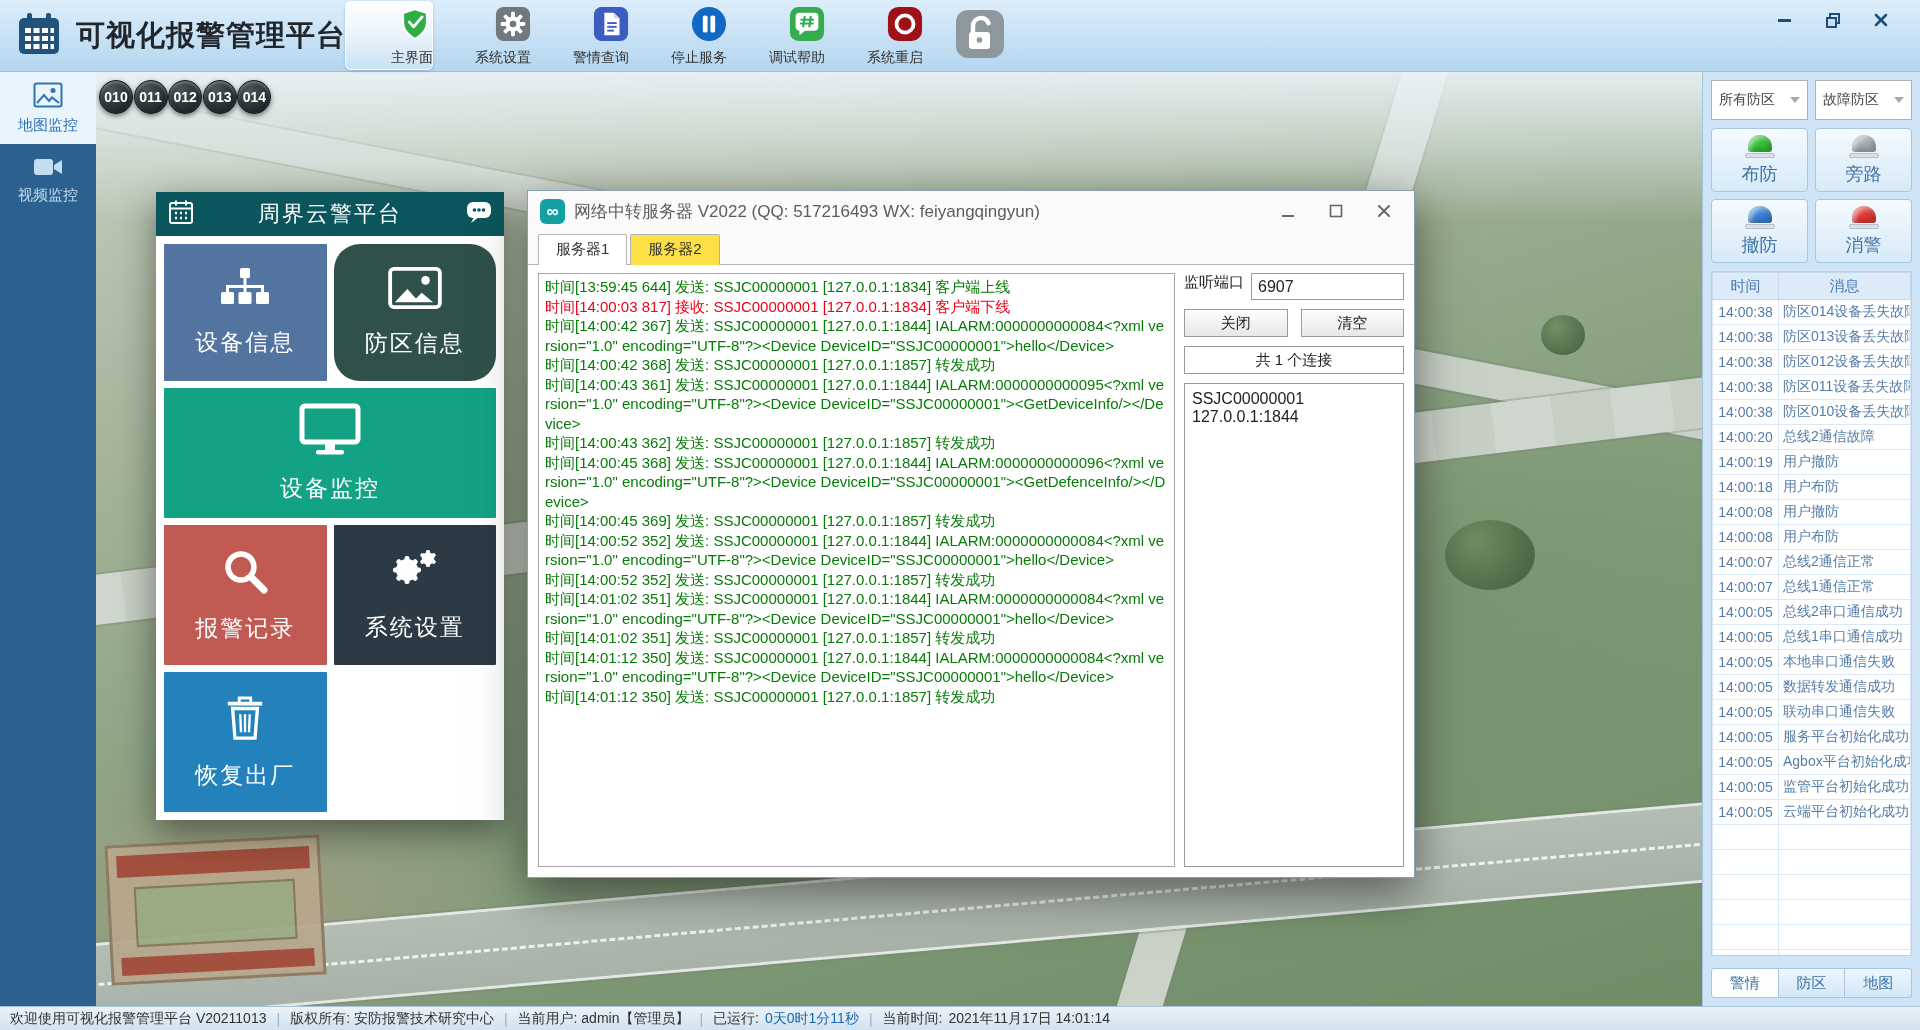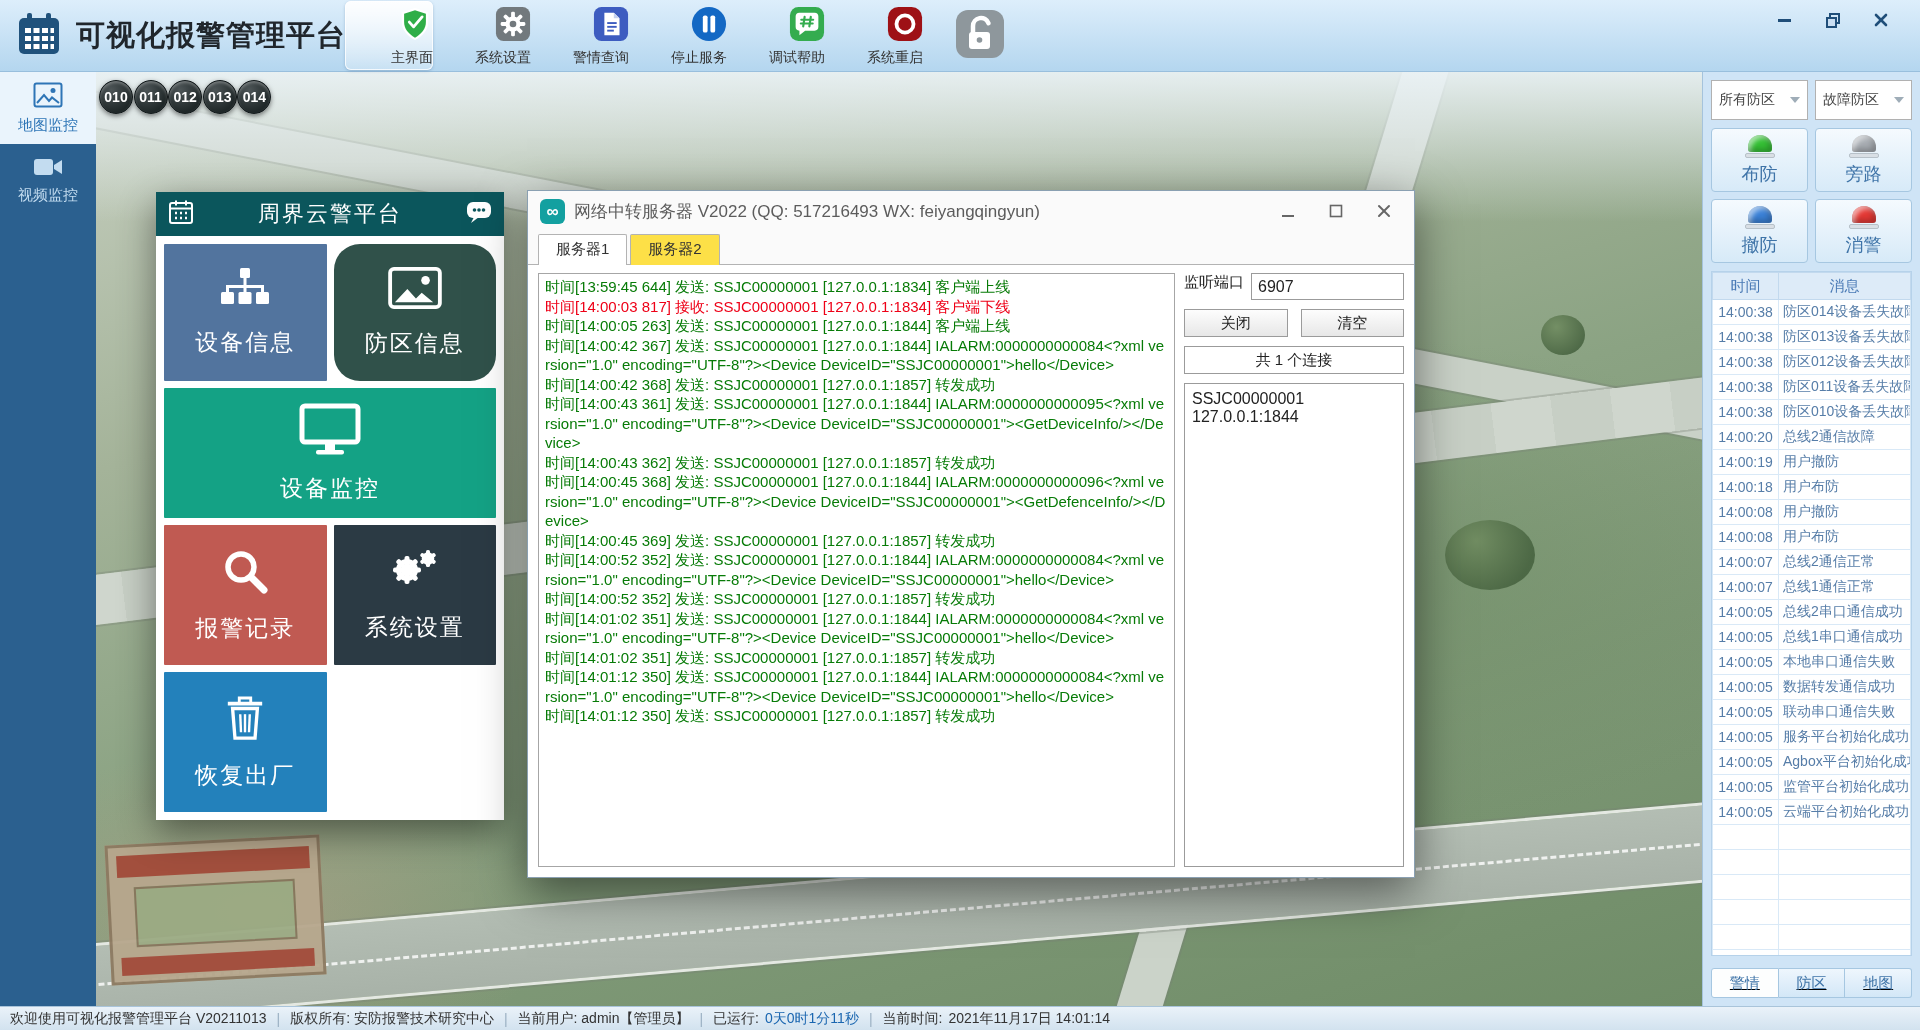--- a/index.html
+++ b/index.html
@@ -170,21 +170,21 @@
   table.alarm { border-collapse:collapse; width:100%; table-layout:fixed; }
   table.alarm th {
     font-weight:normal; font-size:15px; color:#4a7ab5; height:27px;
     background:#ddebf8; border:1px solid #c2d9ee;
   }
   table.alarm td { height:25px; border:1px solid #d9e9f7; font-size:14px; color:#567da8; padding:0 4px;
     white-space:nowrap; overflow:hidden; }
   table.alarm td.time { text-align:center; width:66px; }
   table.alarm td.msg { text-align:left; }
 
-  .alarm-tabs { margin-top:12px; display:flex; flex:none;text-decoration:underline; }
+  .alarm-tabs { margin-top:12px; display:flex; flex:none; }
   .alarm-tab {
     flex:1; height:30px; border:1px solid #a6c7e1; border-left-width:0;
     background:linear-gradient(#eef6fd,#d3e7f7);
     display:flex; align-items:center; justify-content:center;
     font-size:15px; color:#3f74a8; cursor:pointer;
   }
   .alarm-tab:first-child { border-left-width:1px; border-radius:3px 0 0 3px; }
   .alarm-tab:last-child { border-radius:0 3px 3px 0; }
   .alarm-tab.active { background:#fdfefe; }
 
@@ -521,21 +521,20 @@
           </div>
         </div>
         <div class="sw-tabs">
           <div class="sw-tab active">服务器1</div>
           <div class="sw-tab">服务器2</div>
         </div>
         <div class="sw-content">
           <div class="log-box">
               <div class="log-line">时间[13:59:45 644] 发送: SSJC00000001 [127.0.0.1:1834] 客户端上线</div>
               <div class="log-line red">时间[14:00:03 817] 接收: SSJC00000001 [127.0.0.1:1834] 客户端下线</div>
-              <div class="log-line">时间[14:00:05 263] 发送: SSJC00000001 [127.0.0.1:1844] 客户端上线</div>
               <div class="log-line">时间[14:00:42 367] 发送: SSJC00000001 [127.0.0.1:1844] IALARM:0000000000084&lt;?xml version="1.0" encoding="UTF-8"?&gt;&lt;Device DeviceID="SSJC00000001"&gt;hello&lt;/Device&gt;</div>
               <div class="log-line">时间[14:00:42 368] 发送: SSJC00000001 [127.0.0.1:1857] 转发成功</div>
               <div class="log-line">时间[14:00:43 361] 发送: SSJC00000001 [127.0.0.1:1844] IALARM:0000000000095&lt;?xml version="1.0" encoding="UTF-8"?&gt;&lt;Device DeviceID="SSJC00000001"&gt;&lt;GetDeviceInfo/&gt;&lt;/Device&gt;</div>
               <div class="log-line">时间[14:00:43 362] 发送: SSJC00000001 [127.0.0.1:1857] 转发成功</div>
               <div class="log-line">时间[14:00:45 368] 发送: SSJC00000001 [127.0.0.1:1844] IALARM:0000000000096&lt;?xml version="1.0" encoding="UTF-8"?&gt;&lt;Device DeviceID="SSJC00000001"&gt;&lt;GetDefenceInfo/&gt;&lt;/Device&gt;</div>
               <div class="log-line">时间[14:00:45 369] 发送: SSJC00000001 [127.0.0.1:1857] 转发成功</div>
               <div class="log-line">时间[14:00:52 352] 发送: SSJC00000001 [127.0.0.1:1844] IALARM:0000000000084&lt;?xml version="1.0" encoding="UTF-8"?&gt;&lt;Device DeviceID="SSJC00000001"&gt;hello&lt;/Device&gt;</div>
               <div class="log-line">时间[14:00:52 352] 发送: SSJC00000001 [127.0.0.1:1857] 转发成功</div>
               <div class="log-line">时间[14:01:02 351] 发送: SSJC00000001 [127.0.0.1:1844] IALARM:0000000000084&lt;?xml version="1.0" encoding="UTF-8"?&gt;&lt;Device DeviceID="SSJC00000001"&gt;hello&lt;/Device&gt;</div>
               <div class="log-line">时间[14:01:02 351] 发送: SSJC00000001 [127.0.0.1:1857] 转发成功</div>

